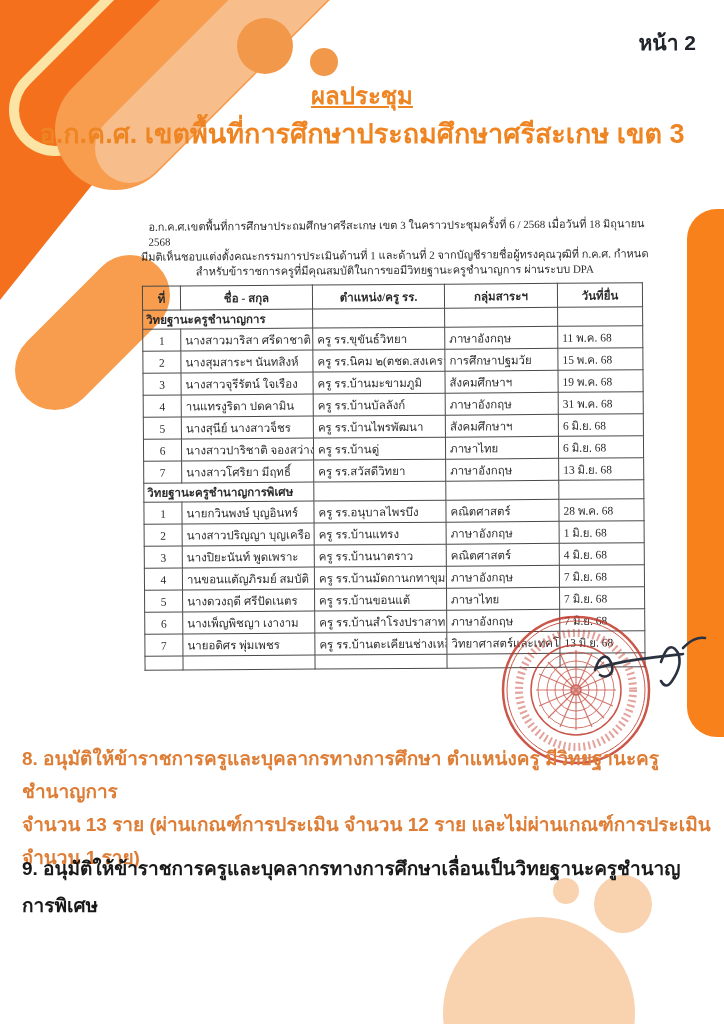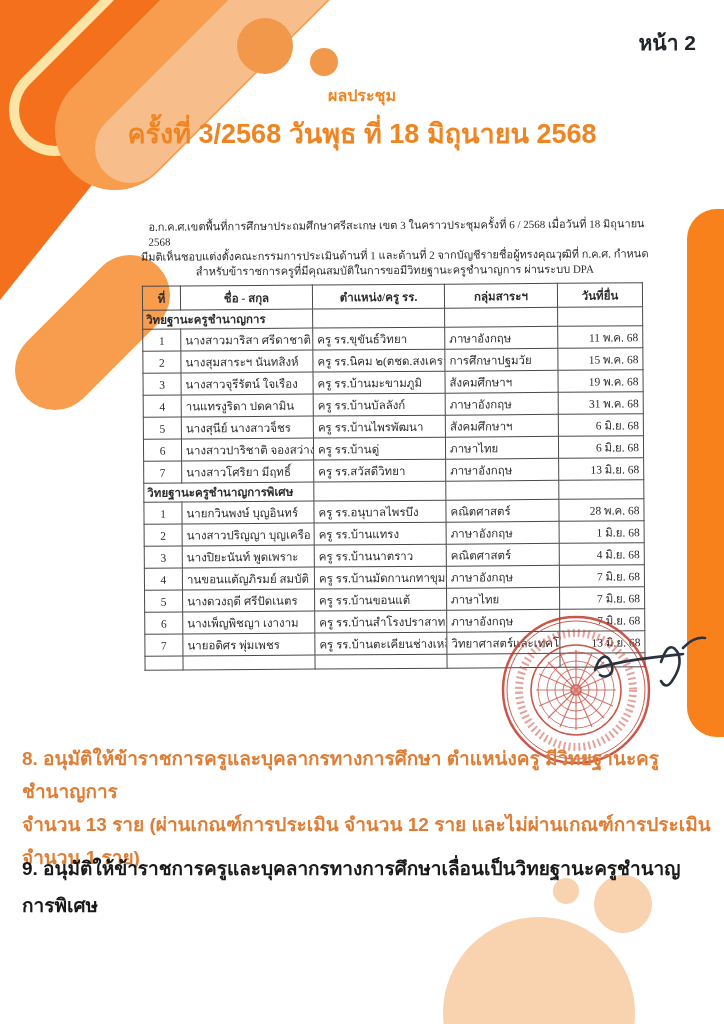--- a/index.html
+++ b/index.html
@@ -29,21 +29,21 @@
   .dot{position:absolute;border-radius:50%;}
   .dot-top-big{left:237px;top:18px;width:56px;height:56px;background:var(--circle-orange);}
   .dot-top-small{left:310px;top:48px;width:28px;height:28px;background:var(--circle-orange);}
   .dot-br-big{left:443px;top:917px;width:192px;height:192px;background:var(--peach-light);}
   .dot-br-med{left:594px;top:875px;width:58px;height:58px;background:var(--peach-light);}
   .dot-br-small{left:553px;top:878px;width:26px;height:26px;background:var(--peach-light);}
 
   
   .page-label{position:absolute;top:26px;right:28px;font-size:21px;font-weight:bold;color:var(--ink-dark);}
   .title-block{position:absolute;top:78px;left:0;width:724px;text-align:center;color:var(--heading-orange);font-weight:bold;}
-  .title-line1{font-size:16px;line-height:36px;}
+  .title-line1{font-size:24px;line-height:36px;text-decoration:underline;}
   .title-line2{font-size:27px;line-height:40px;}
   .title-line3{font-size:27px;line-height:40px;}
 
   
   .doc{position:absolute;left:140px;top:218px;width:512px;color:var(--scan-ink);
        font-family:"Liberation Serif",serif;transform:rotate(-0.4deg);}
   .preamble{font-size:11px;line-height:15px;}
   .pre-1{text-align:left;padding-left:10px;}
   .pre-2{text-align:center;}
   .pre-3{text-align:center;}
@@ -51,21 +51,21 @@
                font-size:11.5px;}
   table.result col.c0{width:38px;}
   table.result col.c1{width:132px;}
   table.result col.c2{width:132px;}
   table.result col.c3{width:113px;}
   table.result col.c4{width:85px;}
   table.result th,table.result td{border:1px solid var(--scan-border);overflow:hidden;white-space:nowrap;}
   table.result th{height:24px;font-weight:bold;text-align:center;}
   table.result td{height:22px;padding:0 4px;}
   td.cell-no{text-align:center;padding:0;}
-  td.cell-date{text-align:right;}
+  td.cell-date{text-align:left;}
   tr.section-row td{height:18px;font-weight:bold;padding-left:3px;}
   tr.empty-row td{height:14px;}
 
   
   .seal{position:absolute;left:498px;top:612px;opacity:.85;}
   .signature{position:absolute;left:583px;top:626px;}
 
   
   .para{position:absolute;left:22px;width:690px;font-weight:bold;}
   .para-8{top:742px;color:var(--para-orange);font-size:19px;line-height:33px;}
@@ -89,21 +89,21 @@
   <div class="dot dot-top-big"></div>
   <div class="dot dot-top-small"></div>
   <div class="right-band"></div>
   <div class="dot dot-br-big"></div>
   <div class="dot dot-br-med"></div>
   <div class="dot dot-br-small"></div>
 
   <div class="page-label">หน้า 2</div>
   <div class="title-block">
     <div class="title-line1">ผลประชุม</div>
-    <div class="title-line3">ครั้งที่ 3/2568 วันพุธ ที่ 18 มิถุนายน 2568</div>
+    <div class="title-line2">อ.ก.ค.ศ. เขตพื้นที่การศึกษาประถมศึกษาศรีสะเกษ เขต 3</div>
   </div>
 
   <div class="doc">
     <div class="preamble">
       <div class="pre-1">อ.ก.ค.ศ.เขตพื้นที่การศึกษาประถมศึกษาศรีสะเกษ เขต 3 ในคราวประชุมครั้งที่ 6 / 2568 เมื่อวันที่  18 มิถุนายน  2568</div>
       <div class="pre-2">มีมติเห็นชอบแต่งตั้งคณะกรรมการประเมินด้านที่ 1 และด้านที่ 2 จากบัญชีรายชื่อผู้ทรงคุณวุฒิที่ ก.ค.ศ. กำหนด</div>
       <div class="pre-3">สำหรับข้าราชการครูที่มีคุณสมบัติในการขอมีวิทยฐานะครูชำนาญการ ผ่านระบบ DPA</div>
     </div>
     <table class="result">
       <colgroup>

